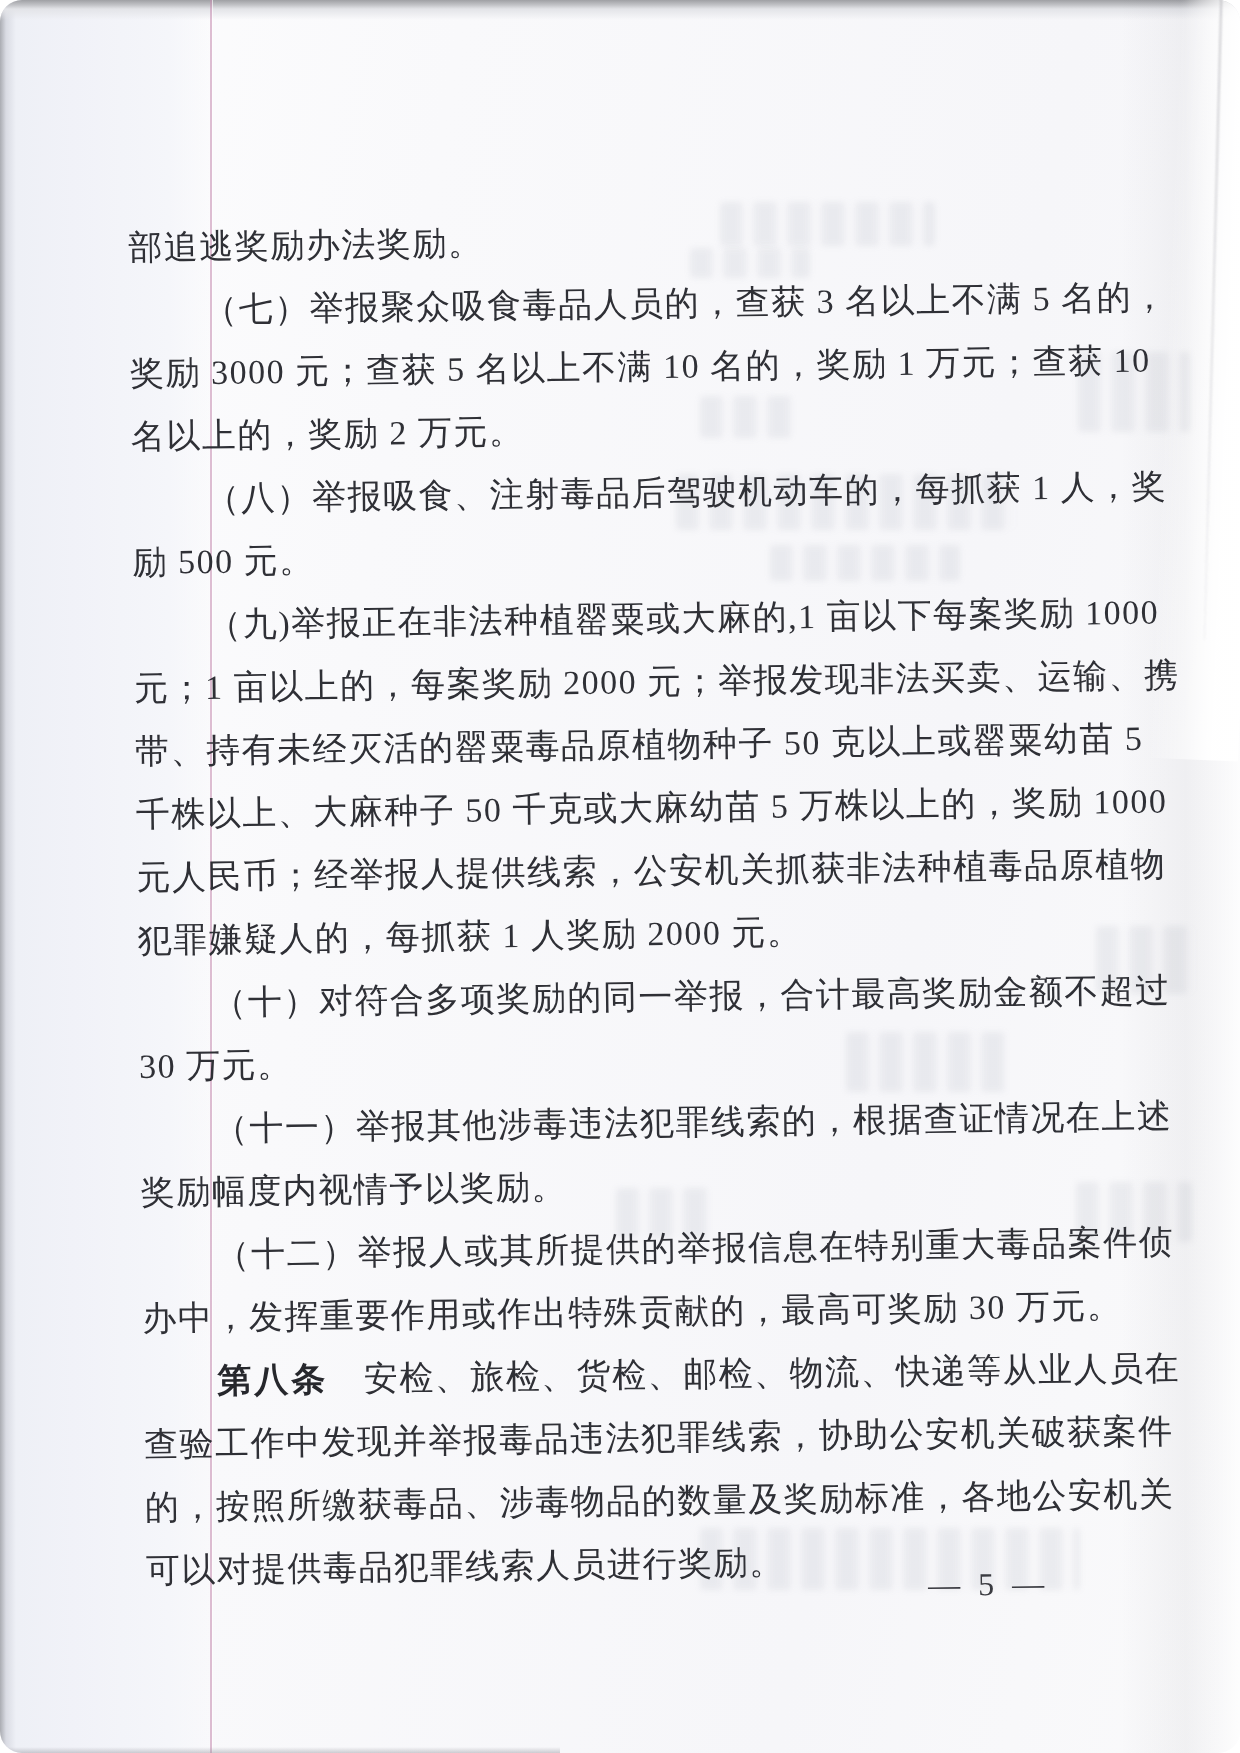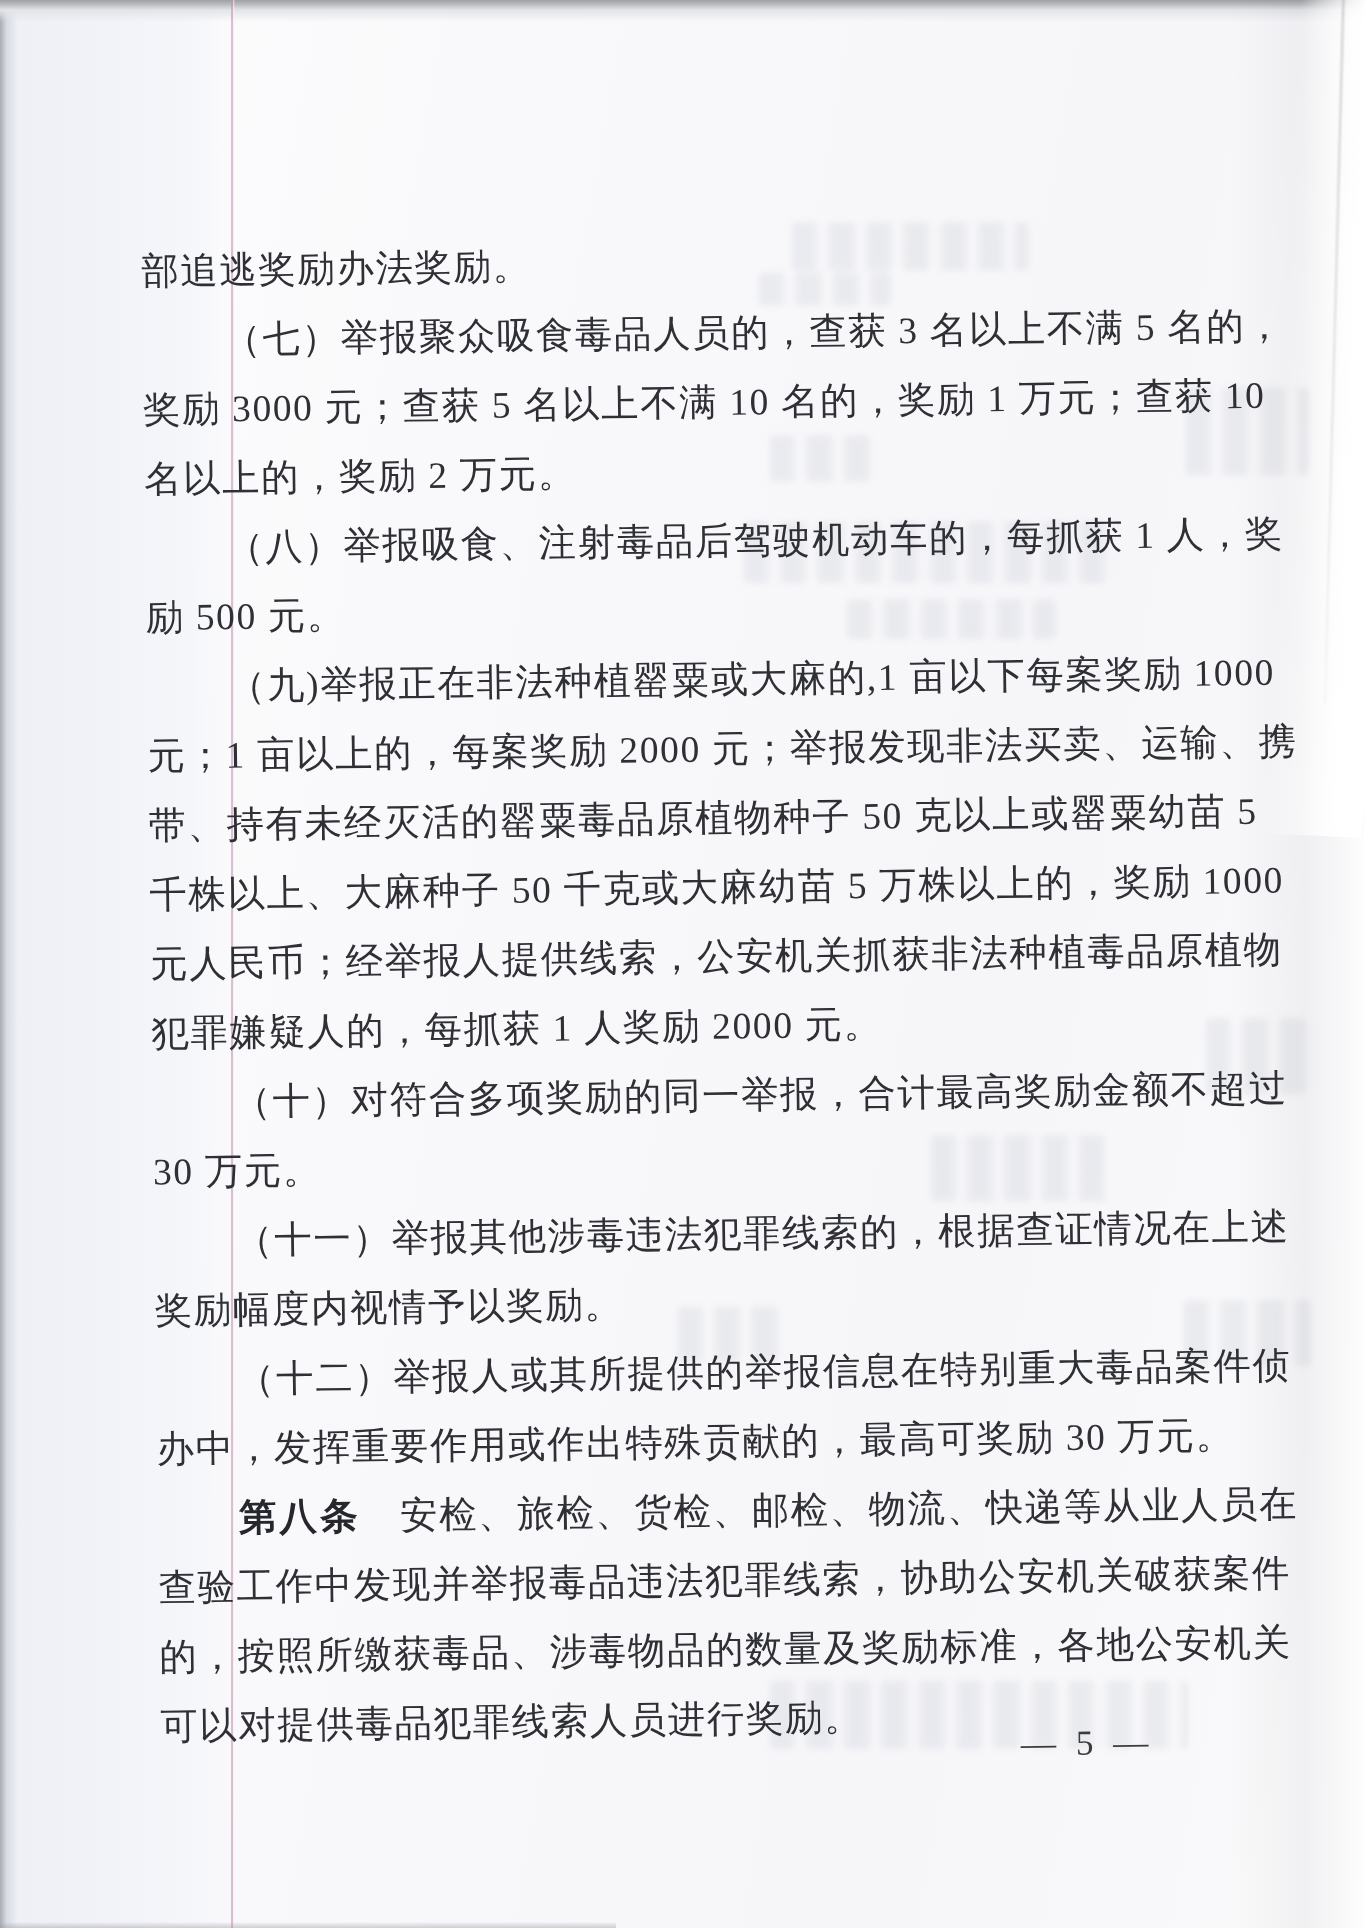--- a/index.html
+++ b/index.html
@@ -10,20 +10,21 @@
     background: #ffffff;
     overflow: hidden;
   }
   .scan-page {
     position: relative;
     width: 1240px;
     height: 1753px;
     background: linear-gradient(100deg, #fdfdfe 0%, #f9f9fb 30%, #f6f6f9 70%, #fafafb 100%);
     overflow: hidden;
     font-family: "Liberation Serif", "DejaVu Serif", serif;
+    border-radius: 22px;
   }
   
   .scan-top-band {
     position: absolute;
     left: 0; top: 0;
     width: 1240px; height: 20px;
     background: linear-gradient(180deg, #9fa0a4 0px, #c2c3c7 5px, #e3e4e8 9px, rgba(248,248,250,0) 20px);
   }
   
   .left-strip {

